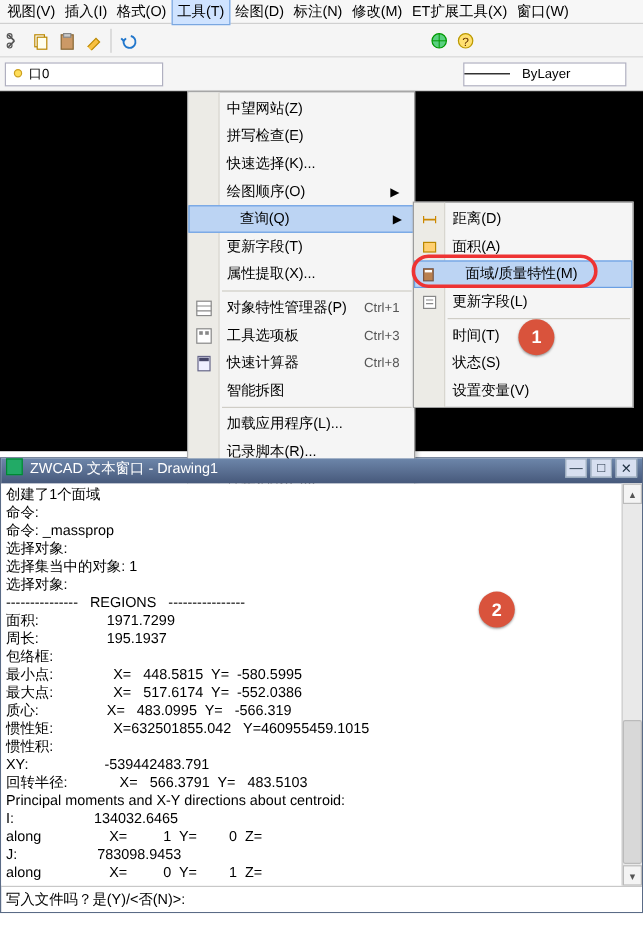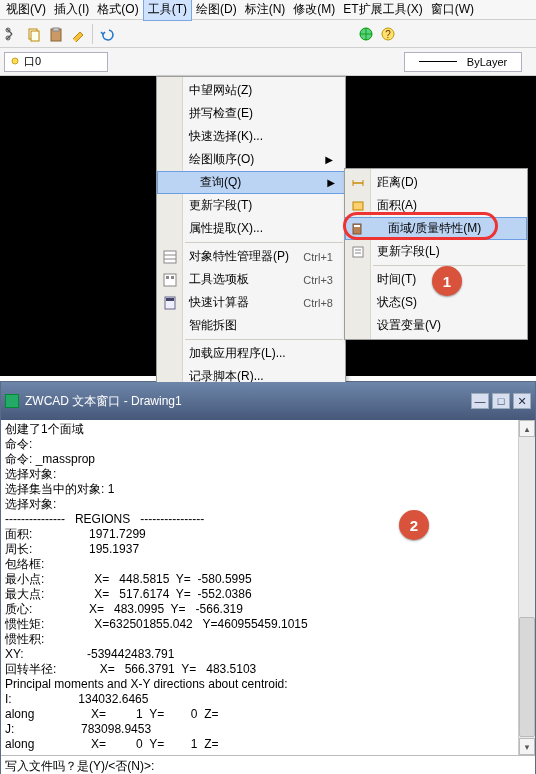--- a/index.html
+++ b/index.html
@@ -6,22 +6,22 @@
   body { width:536px; background:#fff; font-size:12px; }
   
   .menubar { height:20px; background:#f7f7f7; border-bottom:1px solid #d0d0d0; display:flex; align-items:center; padding-left:2px; }
   .menubar span { padding:2px 4px; cursor:default; }
   .menubar span.open { background:#cfe3ff; border:1px solid #7aa7e0; }
   
   .toolbar { height:28px; background:#f5f5f5; border-bottom:1px solid #d0d0d0; display:flex; align-items:center; padding-left:4px; gap:6px; }
   .toolbar .sep { width:1px; height:20px; background:#ccc; }
   .toolbar .ico { width:16px; height:16px; display:flex; align-items:center; justify-content:center; }
   .toolbar2 { height:28px; background:#f5f5f5; border-bottom:1px solid #d0d0d0; display:flex; align-items:center; padding-left:4px; gap:6px; }
-  .layerbox { border:1px solid #b0b0c0; background:#fff; height:20px; width:104px; display:flex; align-items:center; padding:0 4px; font-size:11px; }
-  .bylayer { border:1px solid #b0b0c0; background:#fff; height:20px; width:118px; display:flex; align-items:center; justify-content:center; font-size:11px; margin-left:auto; margin-right:14px; }
+  .layerbox { border:1px solid #b0b0c0; background:#fff; height:20px; width:132px; display:flex; align-items:center; padding:0 4px; font-size:11px; }
+  .bylayer { border:1px solid #b0b0c0; background:#fff; height:20px; width:136px; display:flex; align-items:center; font-size:11px; margin-left:auto; margin-right:14px; }
   .bylayer .line { width:38px; height:1px; background:#000; margin-right:10px; }
   
   .stage { position:relative; height:300px; }
   .viewport { position:absolute; inset:0; background:#000; }
   
   .menu { position:absolute; background:#f5f5f5; border:1px solid #9c9c9c; box-shadow:2px 2px 4px rgba(0,0,0,.25); }
   .menu-left { left:156px; top:0; width:190px; }
   .menu .gutter { position:absolute; left:0; top:0; bottom:0; width:26px; background:#ecebe6; border-right:1px solid #d8d6cf; }
   .menu ul { list-style:none; position:relative; padding:2px 0; }
   .menu li { height:23px; display:flex; align-items:center; padding-left:32px; padding-right:12px; position:relative; white-space:nowrap; }
@@ -29,21 +29,21 @@
   .menu li .right { margin-left:auto; color:#555; font-size:11px; }
   .menu li .arrow { margin-left:auto; font-size:10px; }
   .menu li.hilite { background:#bcd4f3; border:1px solid #6a9fe3; padding-left:42px; padding-right:9px; }
   .menu li .gico { position:absolute; left:5px; width:16px; height:16px; display:flex; align-items:center; justify-content:center; }
   .menu-right { left:344px; top:92px; width:184px; }
   
   .callout-ring { position:absolute; border:3px solid #e33; border-radius:14px; }
   .badge { position:absolute; width:30px; height:30px; border-radius:50%; background:#d9533c; color:#fff; display:flex; align-items:center; justify-content:center; font-weight:bold; font-size:15px; box-shadow:0 1px 2px rgba(0,0,0,.4); }
   
   .textwin { margin-top:5px; border:1px solid #5a6b86; }
-  .tw-title { height:38px; background:linear-gradient(#6d86aa,#46587a); color:#fff; display:flex; align-items:center; padding:0 4px; position:relative; }
+  .tw-title { height:21px; background:linear-gradient(#6d86aa,#46587a); color:#fff; display:flex; align-items:flex-start; padding:0 4px; position:relative; }
   .tw-title .icon { width:14px; height:14px; background:#2a6; border:1px solid #083; margin-right:6px; }
   .tw-title .wbtn { width:18px; height:16px; margin-left:3px; background:#d7dff0; border:1px solid #9ab; display:flex; align-items:center; justify-content:center; font-size:11px; color:#234;}
   .tw-body { position:relative; background:#fff; }
   .tw-text { font-family:Liberation Sans, sans-serif; font-size:12px; line-height:15px; white-space:pre; padding:2px 4px; overflow:hidden; height:335px; }
   .tw-scroll { position:absolute; right:0; top:0; bottom:0; width:17px; background:#e9e9e9; border-left:1px solid #ccc; }
   .tw-scroll .btn { height:17px; background:#f4f4f4; border:1px solid #bbb; display:flex; align-items:center; justify-content:center; font-size:9px; color:#555;}
   .tw-scroll .thumb { height:120px; margin-top:180px; background:#d8d8d8; border:1px solid #bbb; border-radius:2px; }
   .tw-input { border-top:1px solid #bbb; height:22px; display:flex; align-items:center; padding:0 4px; font-family:"Courier New",monospace; font-size:12px; }
   svg { display:block; }
 </style>

